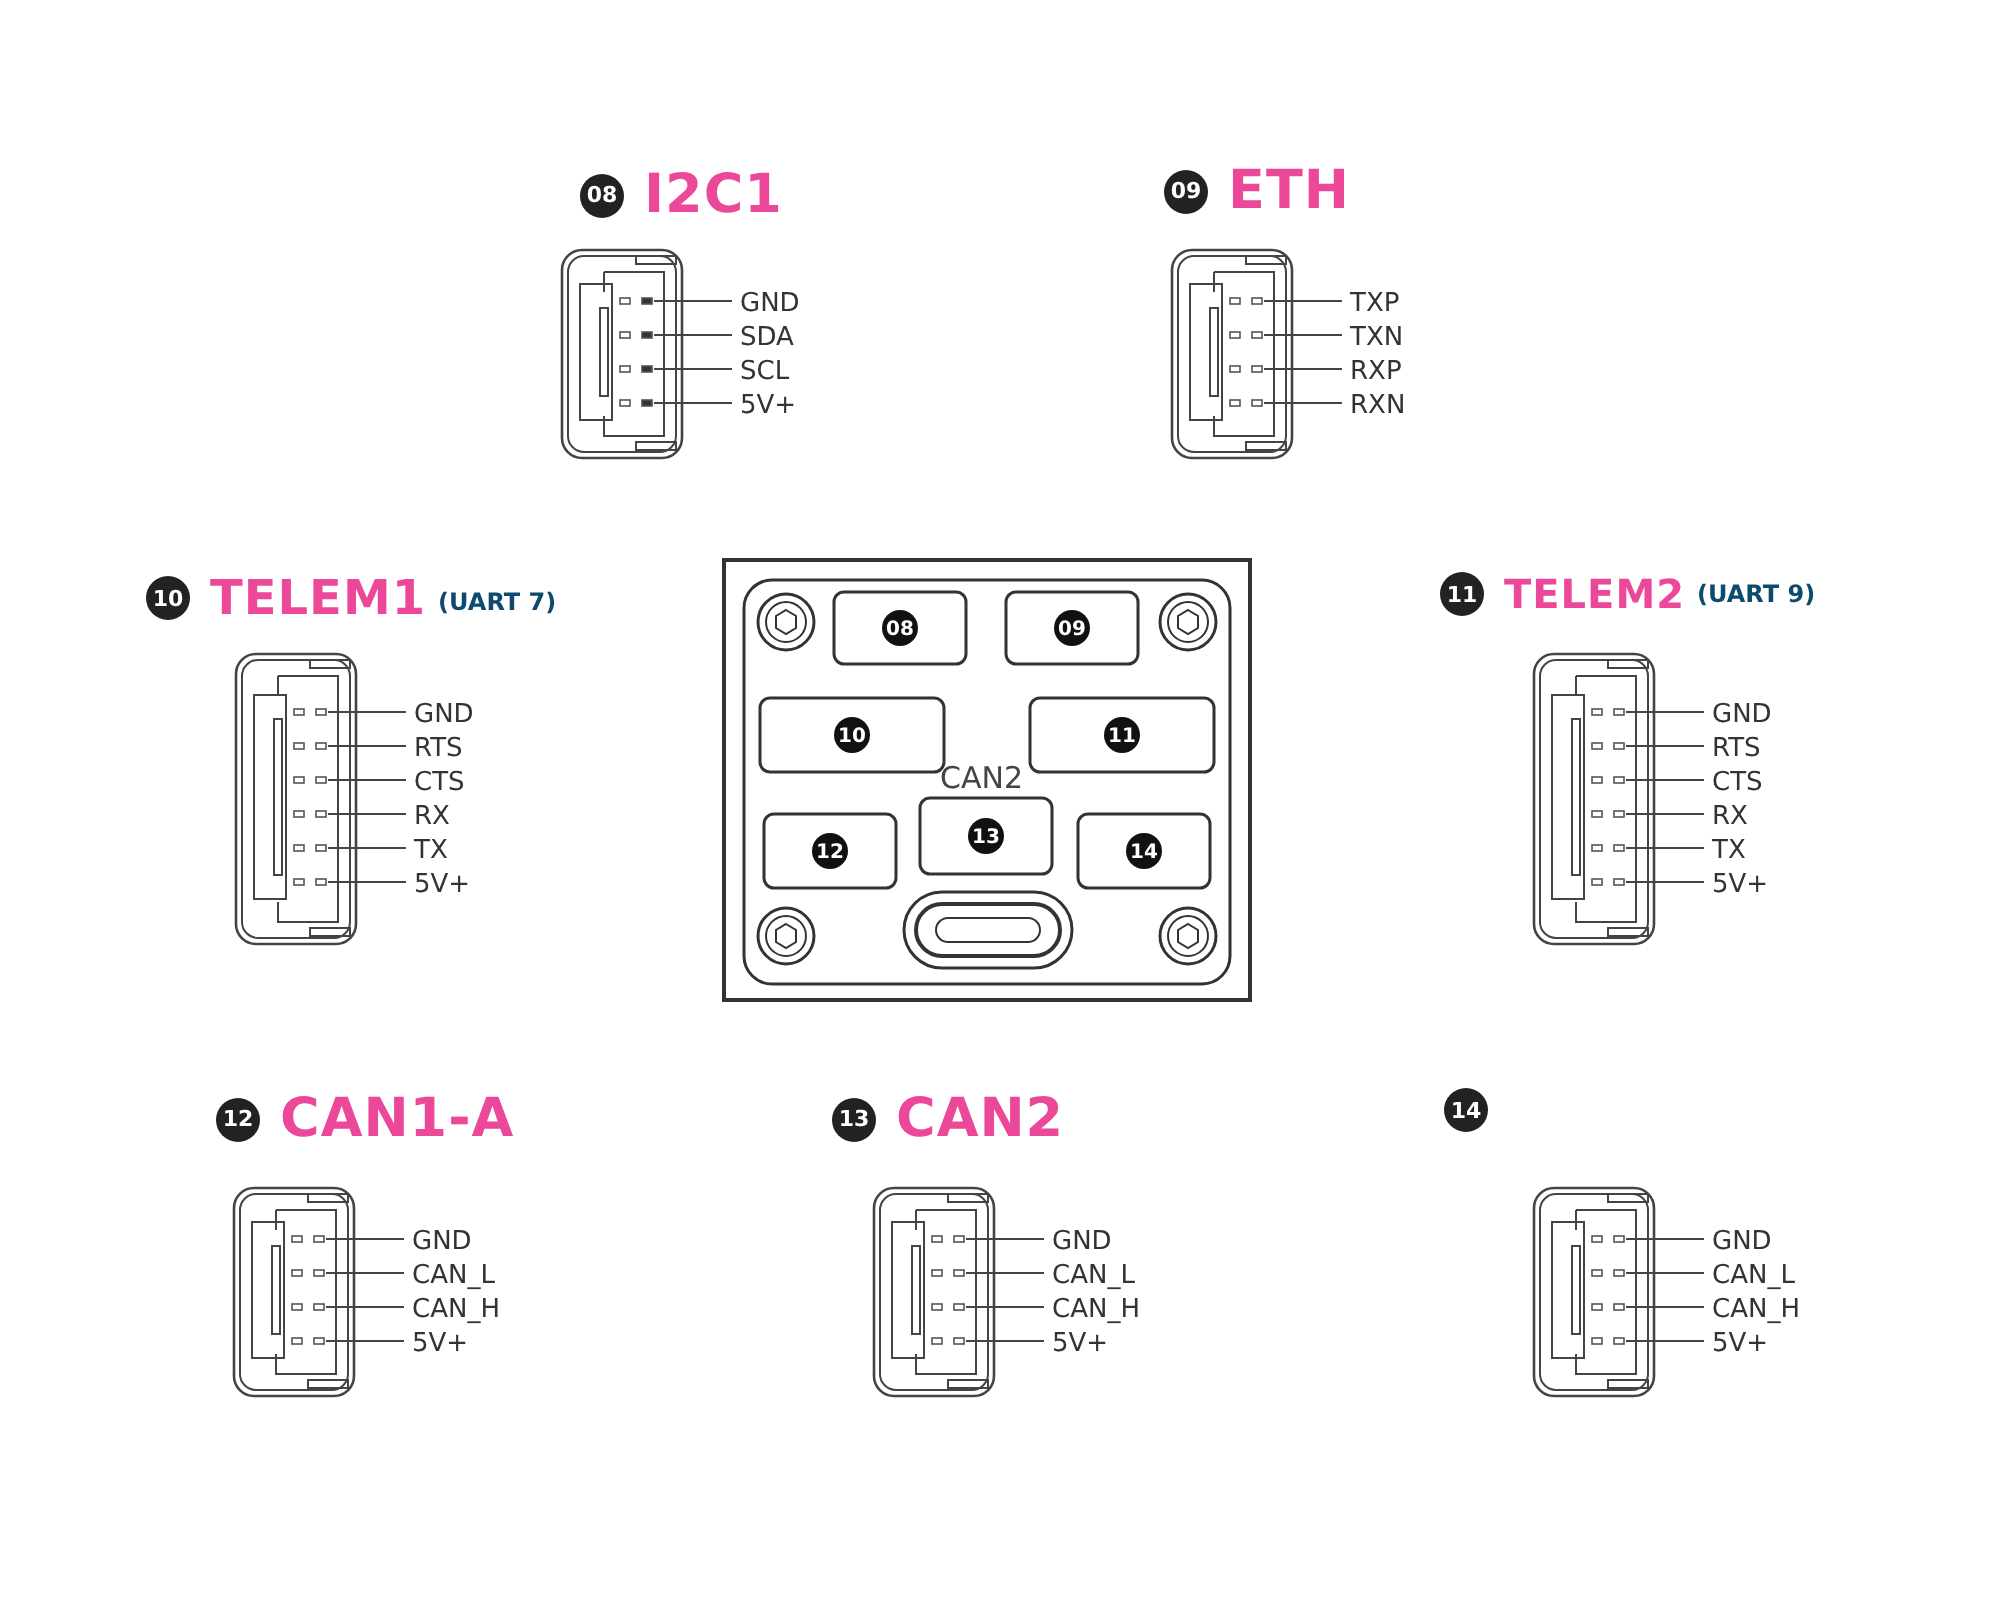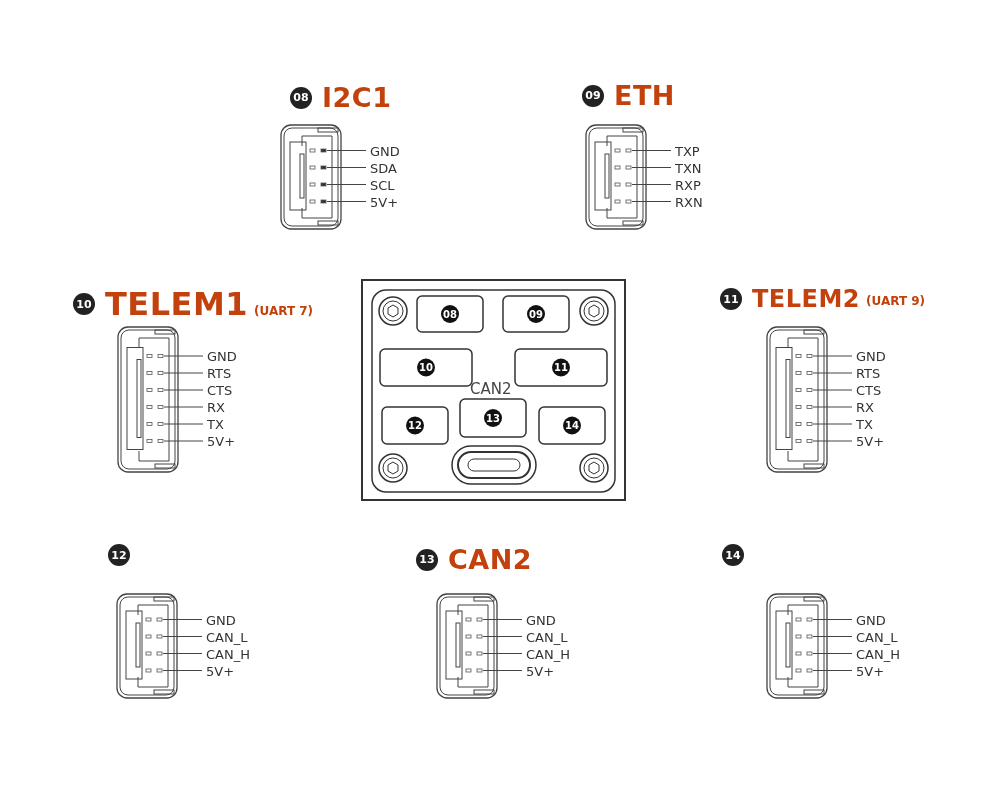--- a/index.html
+++ b/index.html
@@ -1,50 +1,51 @@
 <!DOCTYPE html>
 <html><head>
 <meta charset="utf-8">
 <style>
   html, body { margin:0; padding:0; background:#ffffff; }
   body { width:1000px; height:800px; position:relative; overflow:hidden;
          font-family:"Liberation Sans", sans-serif; color:#333; }
   .title { position:absolute; display:flex; align-items:center; gap:10px; }
   .badge { width:22px; height:22px; border-radius:50%; background:#222; color:#fff;
            font:bold 11px "DejaVu Sans", sans-serif; display:flex; align-items:center; justify-content:center; }
-  .title-text { font:bold 27px "DejaVu Sans", sans-serif; color:#c2410c; letter-spacing:0.5px; }
-  .title-sub { font:bold 12px "DejaVu Sans", sans-serif; color:#c2410c; margin-left:-4px; align-self:flex-end; margin-bottom:5px; }
+  .title-text { font:bold 27px "DejaVu Sans", sans-serif; color:#ec4899; letter-spacing:0.5px; }
+  .title-sub { font:bold 12px "DejaVu Sans", sans-serif; color:#0c4a6e; margin-left:-4px; align-self:flex-end; margin-bottom:5px; }
   svg.conn { position:absolute; overflow:visible; }
   .pin-label { font:13px "DejaVu Sans", sans-serif; fill:#333; }
   .board-label { font:15px "DejaVu Sans", sans-serif; fill:#444; }
   .bnum { font:bold 10px "DejaVu Sans", sans-serif; fill:#fff; }
 </style>
 </head>
 <body>
 
 <div class="title" style="left:290px;top:82px;">
   <span class="badge">08</span>
   <span class="title-text">I2C1</span>
 </div>
 <div class="title" style="left:582px;top:80px;">
   <span class="badge">09</span>
   <span class="title-text">ETH</span>
 </div>
 <div class="title" style="left:73px;top:285px;">
   <span class="badge">10</span>
-  <span class="title-text" style="font-size:32px">TELEM1</span>
+  <span class="title-text" style="font-size:24px">TELEM1</span>
   <span class="title-sub">(UART 7)</span>
 </div>
 <div class="title" style="left:720px;top:285px;">
   <span class="badge">11</span>
-  <span class="title-text" style="font-size:24px">TELEM2</span>
+  <span class="title-text" style="font-size:20px">TELEM2</span>
   <span class="title-sub">(UART 9)</span>
 </div>
 <div class="title" style="left:108px;top:544px;">
   <span class="badge">12</span>
+  <span class="title-text">CAN1-A</span>
 </div>
 <div class="title" style="left:416px;top:544px;">
   <span class="badge">13</span>
   <span class="title-text">CAN2</span>
 </div>
 <div class="title" style="left:722px;top:544px;">
   <span class="badge">14</span>
 </div>
 
 <div id="connectors">

